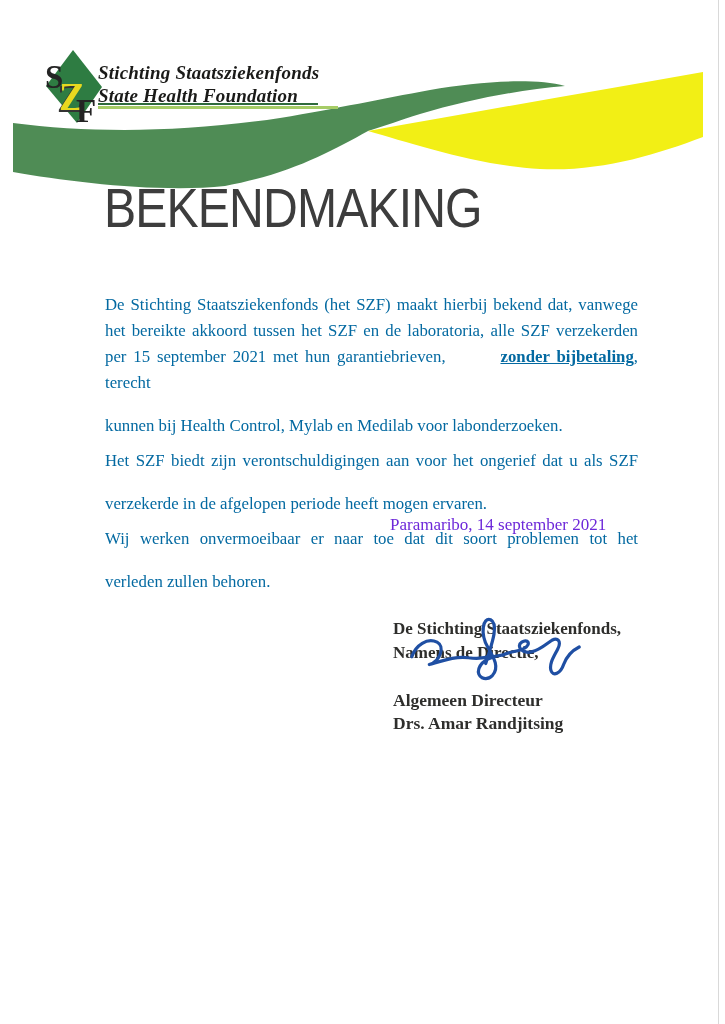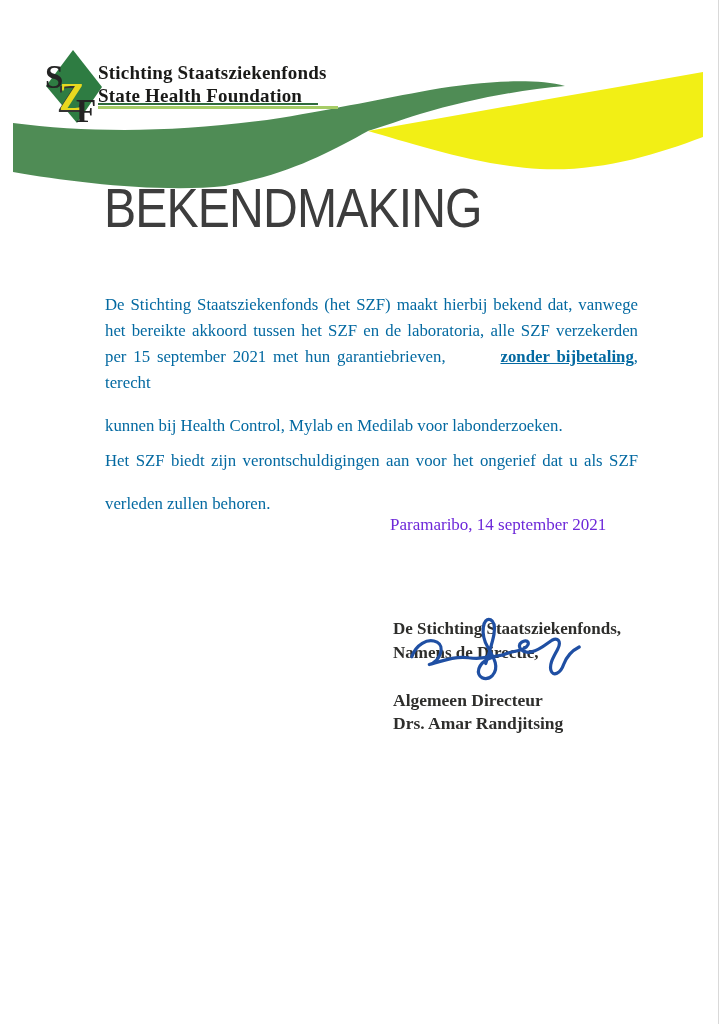--- a/index.html
+++ b/index.html
@@ -9,21 +9,21 @@
   }
   .scan-edge{position:absolute;top:0;bottom:0;left:718px;width:1px;background:#d9d9d9;}
   .header-svg{position:absolute;top:0;left:0;}
   
   .mono{position:absolute;font-family:"Liberation Serif",serif;font-weight:700;line-height:1;}
   .mono-s{left:45px;top:61px;font-size:33px;color:#242424;}
   .mono-z{left:59px;top:77px;font-size:39px;color:#e8d91f;text-shadow:-2px 2px 0 #333333;}
   .mono-f{left:76px;top:95px;font-size:33px;color:#242424;}
   
   .org-name{position:absolute;left:98px;font-family:"Liberation Serif",serif;font-weight:700;
-    font-size:19px;color:#1a1a18;white-space:nowrap;letter-spacing:0.2px;}
+    font-size:19px;color:#1a1a18;white-space:nowrap;letter-spacing:0.2px;font-style:italic;}
   .org-nl{top:62px;}
   .org-en{top:85px;}
   .rule-dark{position:absolute;left:98px;top:103px;width:220px;height:2px;background:#2f6b3c;}
   .rule-light{position:absolute;left:98px;top:106px;width:240px;height:3px;background:#a6cc66;}
   
   .page-title{
     position:absolute;left:104px;top:180px;margin:0;
     font-family:"Liberation Sans",sans-serif;font-weight:400;font-size:56px;line-height:1;
     color:#3d3d3d;letter-spacing:-1px;white-space:nowrap;
     transform:scaleX(0.86);transform-origin:left top;
@@ -78,22 +78,24 @@
 
   <div class="body-copy">
     <p>
       <span class="jline" style="display:block">De Stichting Staatsziekenfonds (het SZF) maakt hierbij bekend dat, vanwege</span>
       <span class="jline" style="display:block">het bereikte akkoord tussen het SZF en de laboratoria, alle SZF verzekerden</span>
       <span class="jline" style="display:block"><span>per 15 september 2021 met hun garantiebrieven, </span><span class="emph">zonder bijbetaling</span><span>, terecht</span></span>
       <span class="lline" style="display:block">kunnen bij Health Control, Mylab en Medilab voor labonderzoeken.</span>
     </p>
     <p>
       <span class="jline" style="display:block">Het SZF biedt zijn verontschuldigingen aan voor het ongerief dat u als SZF</span>
+      <span class="lline" style="display:block">verzekerde in de afgelopen periode heeft mogen ervaren.</span>
     </p>
     <p>
+      <span class="jline" style="display:block">Wij werken onvermoeibaar er naar toe dat dit soort problemen tot het</span>
       <span class="lline" style="display:block">verleden zullen behoren.</span>
     </p>
   </div>
 
   <div class="dateline">Paramaribo, 14 september 2021</div>
 
   <div class="signoff">
     <div>De Stichting Staatsziekenfonds,</div>
     <div>Namens de Directie,</div>
   </div>

